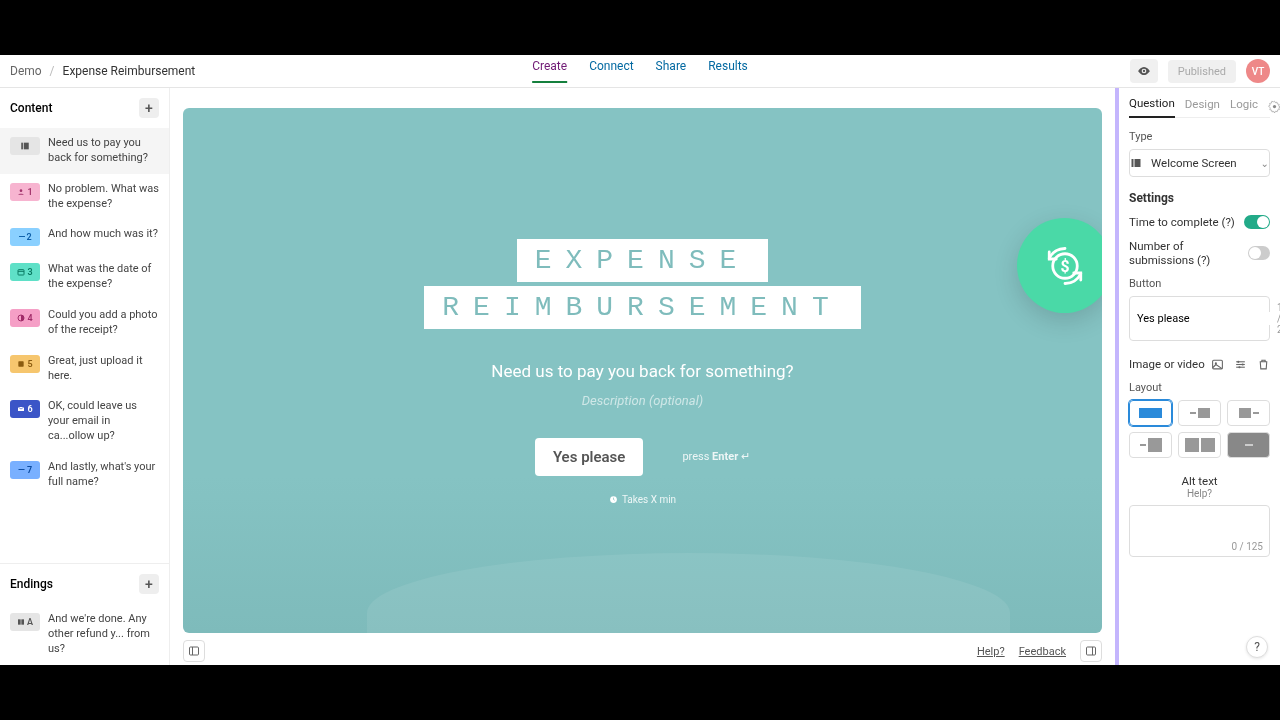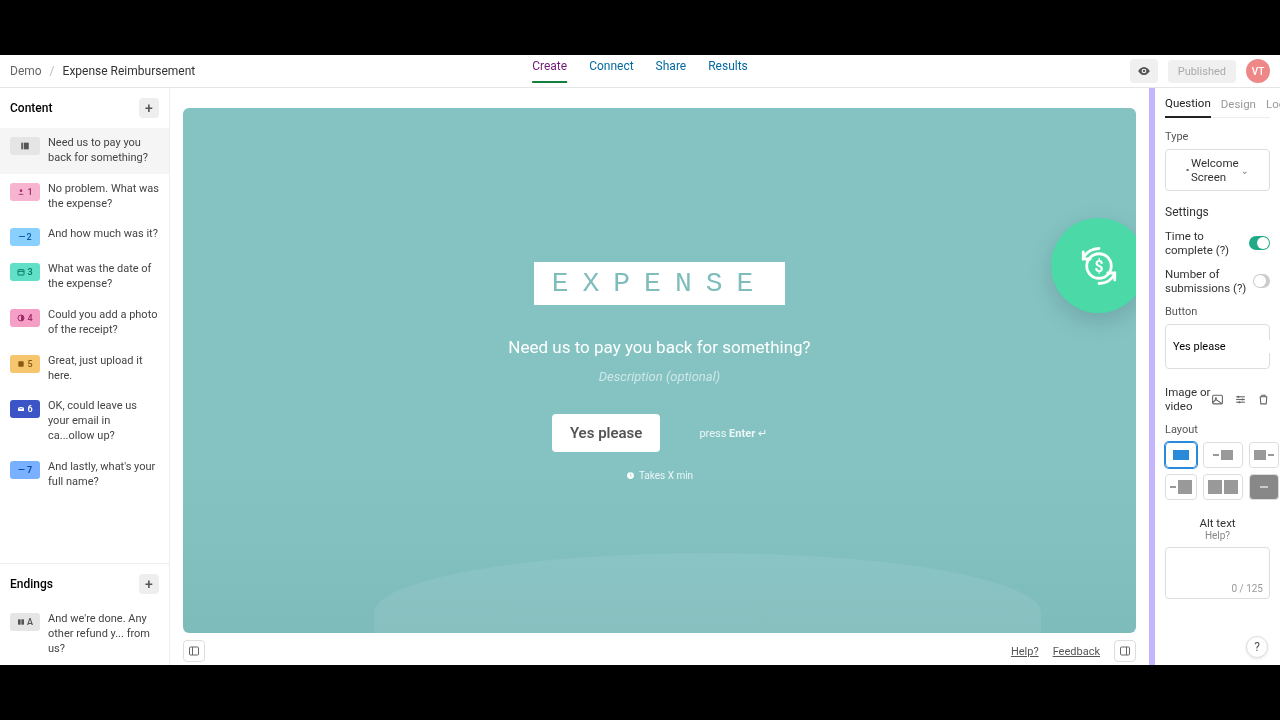--- a/index.html
+++ b/index.html
@@ -43,28 +43,28 @@
 .cta-hint { color: rgba(255,255,255,0.85); font-size: 11px; padding-left: 27px; }
 .time-hint { color: rgba(255,255,255,0.85); font-size: 10px; margin-top: 18px; display: flex; align-items: center; gap: 4px; }
 .coin-circle { position: absolute; top: 110px; right: -10px; width: 95px; height: 95px; background: #4ad9a7; border-radius: 50%; display: flex; align-items: center; justify-content: center; box-shadow: 0 8px 24px rgba(0,0,0,0.15); }
 .canvas-footer { height: 28px; display: flex; align-items: center; padding: 0 13px; font-size: 11px; }
 .cf-left { display: flex; gap: 6px; }
 .cf-right { margin-left: auto; display: flex; gap: 14px; align-items: center; }
 .cf-link { color: #555; cursor: pointer; text-decoration: underline; }
 .sq-btn { width: 22px; height: 22px; border: 1px solid #ddd; border-radius: 4px; display: flex; align-items: center; justify-content: center; cursor: pointer; color: #666; }
 
 
-.panel-right { width: 131px; border-left: 6px solid #c4b5fd; padding: 8px 10px; overflow-y: auto; font-size: 11.5px; color: #333; }
+.panel-right { width: 165px; border-left: 4px solid #c4b5fd; padding: 8px 10px; overflow-y: auto; font-size: 11.5px; color: #333; }
 .pr-tabs { display: flex; gap: 10px; border-bottom: 1px solid #eee; margin-bottom: 12px; align-items: center; }
 .pr-tab { padding-bottom: 6px; color: #999; cursor: pointer; font-size: 11.5px; }
 .pr-tab.active { color: #222; border-bottom: 2px solid #222; margin-bottom: -1px; }
 .pr-gear { margin-left: auto; cursor: pointer; color: #888; }
 .pr-label { font-size: 11px; color: #555; margin: 10px 0 6px; }
-.pr-section-title { font-size: 12px; font-weight: 400; margin: 14px 0 8px; }
-.type-select { border: 1px solid #ddd; border-radius: 4px; padding: 6px 20px; display: flex; align-items: center; gap: 2px; cursor: pointer; }
+.pr-section-title { font-size: 12px; font-weight: 700; margin: 14px 0 8px; }
+.type-select { border: 1px solid #ddd; border-radius: 4px; padding: 6px 0; display: flex; align-items: center; gap: 9px; cursor: pointer; }
 .type-select .chev { margin-left: auto; font-size: 10px; color: #888; }
 .setting-row { display: flex; align-items: center; justify-content: space-between; margin: 10px 0; }
 .toggle { width: 26px; height: 14px; border-radius: 8px; background: #ccc; position: relative; cursor: pointer; }
 .toggle.on { background: #2a8; }
 .toggle::after { content:""; position:absolute; top:1px; width:12px; height:12px; background:#fff; border-radius:50%; }
 .toggle.on::after { right:1px; }
 .toggle:not(.on)::after { left:1px; }
 .btn-input { display: flex; border: 1px solid #ddd; border-radius: 4px; padding: 5px 7px; align-items: center; }
 .btn-input input { border: none; outline: none; flex: 1; font-size: 11px; }
 .btn-input .count { font-size: 10px; color: #999; }
@@ -214,20 +214,21 @@
         <div class="coin-circle">
           <svg width="42" height="42" viewBox="0 0 24 24">
             <circle cx="12" cy="12" r="7" fill="none" stroke="#fff" stroke-width="1.6"></circle>
             <text x="12" y="15.5" text-anchor="middle" fill="#fff" font-size="9" font-weight="bold">$</text>
             <path d="M12 2a10 10 0 00-9 5.5M12 22a10 10 0 009-5.5" fill="none" stroke="#fff" stroke-width="1.6" stroke-linecap="round"></path>
             <path d="M3 4v4h4M21 20v-4h-4" fill="none" stroke="#fff" stroke-width="1.6" stroke-linecap="round"></path>
           </svg>
         </div>
         <div class="title-block">
           <span class="title-line">Expense</span><br>
+          <span class="title-line">Reimbursement</span>
         </div>
         <div class="subtitle">Need us to pay you back for something?</div>
         <div class="desc">Description (optional)</div>
         <div class="cta-row">
           <div class="cta-btn">Yes please</div>
           <div class="cta-hint">
             <span>press </span><b>Enter</b><span> ↵</span>
           </div>
         </div>
         <div class="time-hint">

